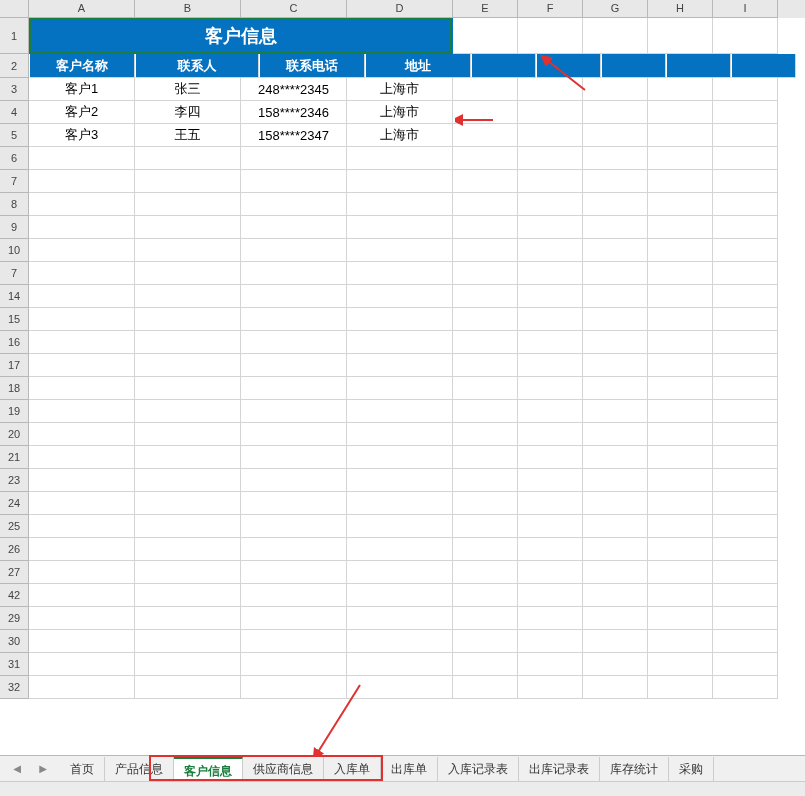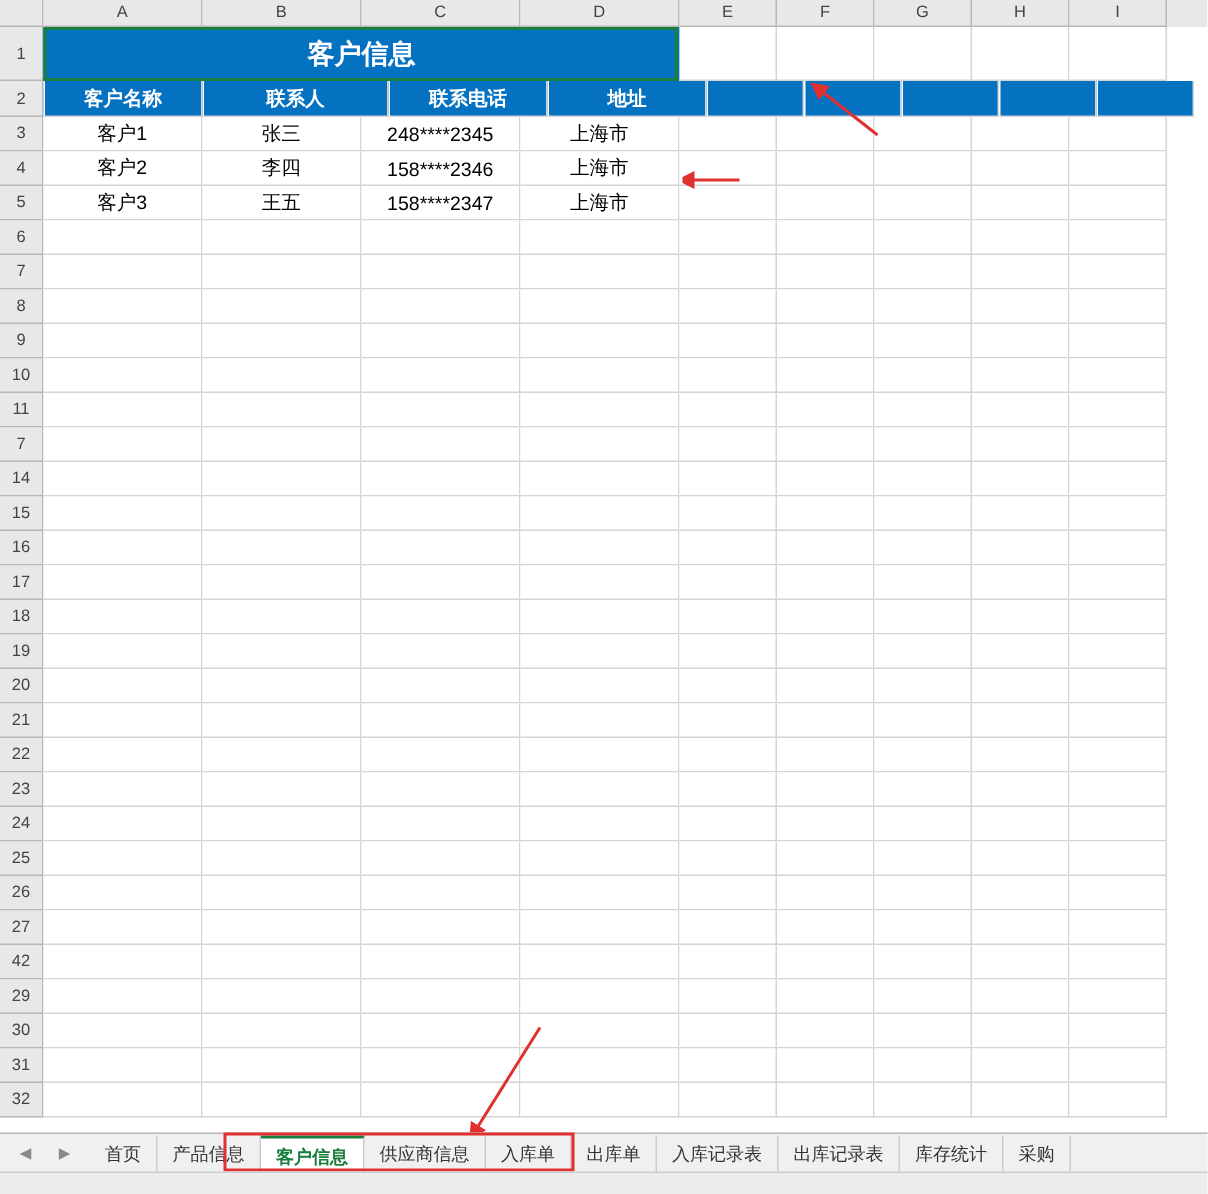--- a/index.html
+++ b/index.html
@@ -307,32 +307,20 @@
         <div class="cell " style="width: 106px;"></div>
         <div class="cell " style="width: 106px;"></div>
         <div class="cell " style="width: 106px;"></div>
         <div class="cell " style="width: 65px;"></div>
         <div class="cell " style="width: 65px;"></div>
         <div class="cell " style="width: 65px;"></div>
         <div class="cell " style="width: 65px;"></div>
         <div class="cell " style="width: 65px;"></div>
       </div>
       <div class="row">
-        <div class="row-header">11</div>
-        <div class="cell " style="width: 106px;"></div>
-        <div class="cell " style="width: 106px;"></div>
-        <div class="cell " style="width: 106px;"></div>
-        <div class="cell " style="width: 106px;"></div>
-        <div class="cell " style="width: 65px;"></div>
-        <div class="cell " style="width: 65px;"></div>
-        <div class="cell " style="width: 65px;"></div>
-        <div class="cell " style="width: 65px;"></div>
-        <div class="cell " style="width: 65px;"></div>
-      </div>
-      <div class="row">
         <div class="row-header">7</div>
         <div class="cell " style="width: 106px;"></div>
         <div class="cell " style="width: 106px;"></div>
         <div class="cell " style="width: 106px;"></div>
         <div class="cell " style="width: 106px;"></div>
         <div class="cell " style="width: 65px;"></div>
         <div class="cell " style="width: 65px;"></div>
         <div class="cell " style="width: 65px;"></div>
         <div class="cell " style="width: 65px;"></div>
         <div class="cell " style="width: 65px;"></div>
@@ -416,32 +404,20 @@
         <div class="cell " style="width: 106px;"></div>
         <div class="cell " style="width: 106px;"></div>
         <div class="cell " style="width: 65px;"></div>
         <div class="cell " style="width: 65px;"></div>
         <div class="cell " style="width: 65px;"></div>
         <div class="cell " style="width: 65px;"></div>
         <div class="cell " style="width: 65px;"></div>
       </div>
       <div class="row">
         <div class="row-header">21</div>
-        <div class="cell " style="width: 106px;"></div>
-        <div class="cell " style="width: 106px;"></div>
-        <div class="cell " style="width: 106px;"></div>
-        <div class="cell " style="width: 106px;"></div>
-        <div class="cell " style="width: 65px;"></div>
-        <div class="cell " style="width: 65px;"></div>
-        <div class="cell " style="width: 65px;"></div>
-        <div class="cell " style="width: 65px;"></div>
-        <div class="cell " style="width: 65px;"></div>
-      </div>
-      <div class="row">
-        <div class="row-header">22</div>
         <div class="cell " style="width: 106px;"></div>
         <div class="cell " style="width: 106px;"></div>
         <div class="cell " style="width: 106px;"></div>
         <div class="cell " style="width: 106px;"></div>
         <div class="cell " style="width: 65px;"></div>
         <div class="cell " style="width: 65px;"></div>
         <div class="cell " style="width: 65px;"></div>
         <div class="cell " style="width: 65px;"></div>
         <div class="cell " style="width: 65px;"></div>
       </div>

